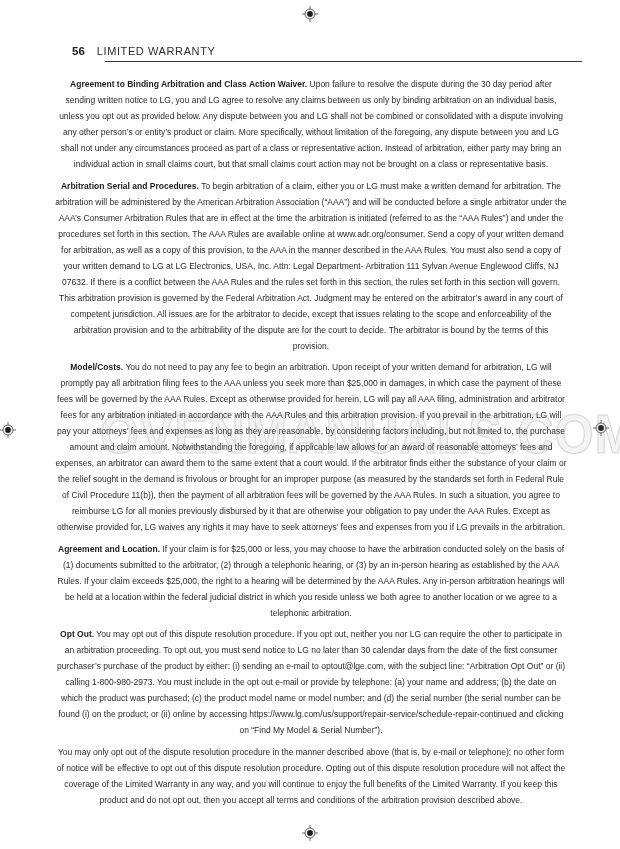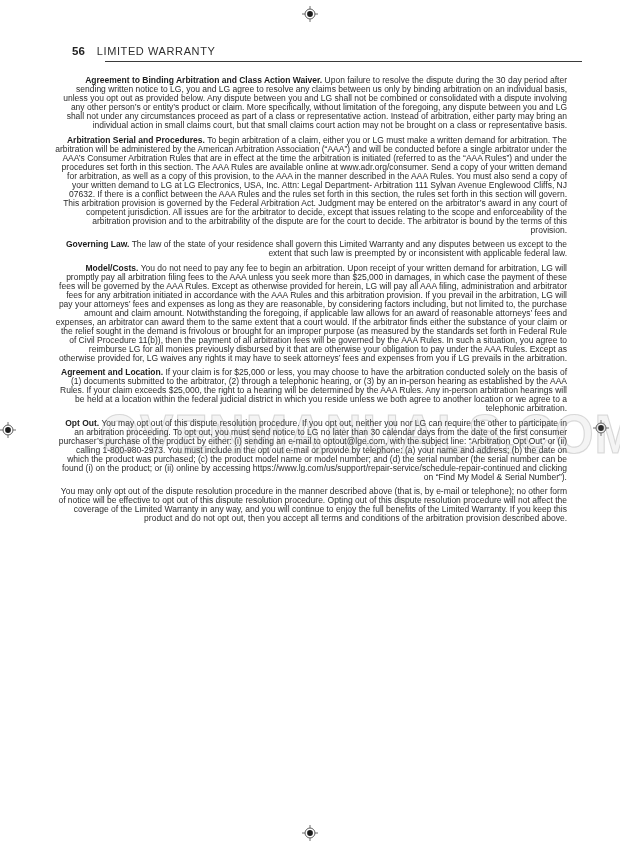--- a/index.html
+++ b/index.html
@@ -61,22 +61,22 @@
   
   .content {
     position: absolute;
     left: 55px;
     top: 76px;
     width: 512px;
   }
   .para {
     margin: 0 0 5.5px 0;
     font-size: 8.5px;
-    line-height: 9px;
-    text-align: right;
+    line-height: 16px;
+    text-align: center;
     color: #2b2b2b;
   }
   .para b { color: #1d1d1d; }
 
   
   .watermark {
     position: absolute;
     left: 100px;
     top: 401px;
     width: 500px;
@@ -140,24 +140,20 @@
   <div class="content">
     <p class="para">
       <b>Agreement to Binding Arbitration and Class Action Waiver.</b>
       <span>Upon failure to resolve the dispute during the 30 day period after sending written notice to LG, you and LG agree to resolve any claims between us only by binding arbitration on an individual basis, unless you opt out as provided below. Any dispute between you and LG shall not be combined or consolidated with a dispute involving any other person’s or entity’s product or claim. More specifically, without limitation of the foregoing, any dispute between you and LG shall not under any circumstances proceed as part of a class or representative action. Instead of arbitration, either party may bring an individual action in small claims court, but that small claims court action may not be brought on a class or representative basis.</span>
     </p>
     <p class="para">
       <b>Arbitration Serial and Procedures.</b>
       <span>To begin arbitration of a claim, either you or LG must make a written demand for arbitration. The arbitration will be administered by the American Arbitration Association (“AAA”) and will be conducted before a single arbitrator under the AAA’s Consumer Arbitration Rules that are in effect at the time the arbitration is initiated (referred to as the “AAA Rules”) and under the procedures set forth in this section. The AAA Rules are available online at www.adr.org/consumer. Send a copy of your written demand for arbitration, as well as a copy of this provision, to the AAA in the manner described in the AAA Rules. You must also send a copy of your written demand to LG at LG Electronics, USA, Inc. Attn: Legal Department- Arbitration 111 Sylvan Avenue Englewood Cliffs, NJ 07632. If there is a conflict between the AAA Rules and the rules set forth in this section, the rules set forth in this section will govern. This arbitration provision is governed by the Federal Arbitration Act. Judgment may be entered on the arbitrator’s award in any court of competent jurisdiction. All issues are for the arbitrator to decide, except that issues relating to the scope and enforceability of the arbitration provision and to the arbitrability of the dispute are for the court to decide. The arbitrator is bound by the terms of this provision.</span>
     </p>
     <p class="para">
-      <b>Governing Law.</b>
-      <span>The law of the state of your residence shall govern this Limited Warranty and any disputes between us except to the extent that such law is preempted by or inconsistent with applicable federal law.</span>
-    </p>
-    <p class="para">
       <b>Model/Costs.</b>
       <span>You do not need to pay any fee to begin an arbitration. Upon receipt of your written demand for arbitration, LG will promptly pay all arbitration filing fees to the AAA unless you seek more than $25,000 in damages, in which case the payment of these fees will be governed by the AAA Rules. Except as otherwise provided for herein, LG will pay all AAA filing, administration and arbitrator fees for any arbitration initiated in accordance with the AAA Rules and this arbitration provision. If you prevail in the arbitration, LG will pay your attorneys’ fees and expenses as long as they are reasonable, by considering factors including, but not limited to, the purchase amount and claim amount. Notwithstanding the foregoing, if applicable law allows for an award of reasonable attorneys’ fees and expenses, an arbitrator can award them to the same extent that a court would. If the arbitrator finds either the substance of your claim or the relief sought in the demand is frivolous or brought for an improper purpose (as measured by the standards set forth in Federal Rule of Civil Procedure 11(b)), then the payment of all arbitration fees will be governed by the AAA Rules. In such a situation, you agree to reimburse LG for all monies previously disbursed by it that are otherwise your obligation to pay under the AAA Rules. Except as otherwise provided for, LG waives any rights it may have to seek attorneys’ fees and expenses from you if LG prevails in the arbitration.</span>
     </p>
     <p class="para">
       <b>Agreement and Location.</b>
       <span>If your claim is for $25,000 or less, you may choose to have the arbitration conducted solely on the basis of (1) documents submitted to the arbitrator, (2) through a telephonic hearing, or (3) by an in-person hearing as established by the AAA Rules. If your claim exceeds $25,000, the right to a hearing will be determined by the AAA Rules. Any in-person arbitration hearings will be held at a location within the federal judicial district in which you reside unless we both agree to another location or we agree to a telephonic arbitration.</span>
     </p>
     <p class="para">
       <b>Opt Out.</b>
       <span>You may opt out of this dispute resolution procedure. If you opt out, neither you nor LG can require the other to participate in an arbitration proceeding. To opt out, you must send notice to LG no later than 30 calendar days from the date of the first consumer purchaser’s purchase of the product by either: (i) sending an e-mail to optout@lge.com, with the subject line: “Arbitration Opt Out” or (ii) calling 1-800-980-2973. You must include in the opt out e-mail or provide by telephone: (a) your name and address; (b) the date on which the product was purchased; (c) the product model name or model number; and (d) the serial number (the serial number can be found (i) on the product; or (ii) online by accessing https://www.lg.com/us/support/repair-service/schedule-repair-continued and clicking on “Find My Model &amp; Serial Number”).</span>

